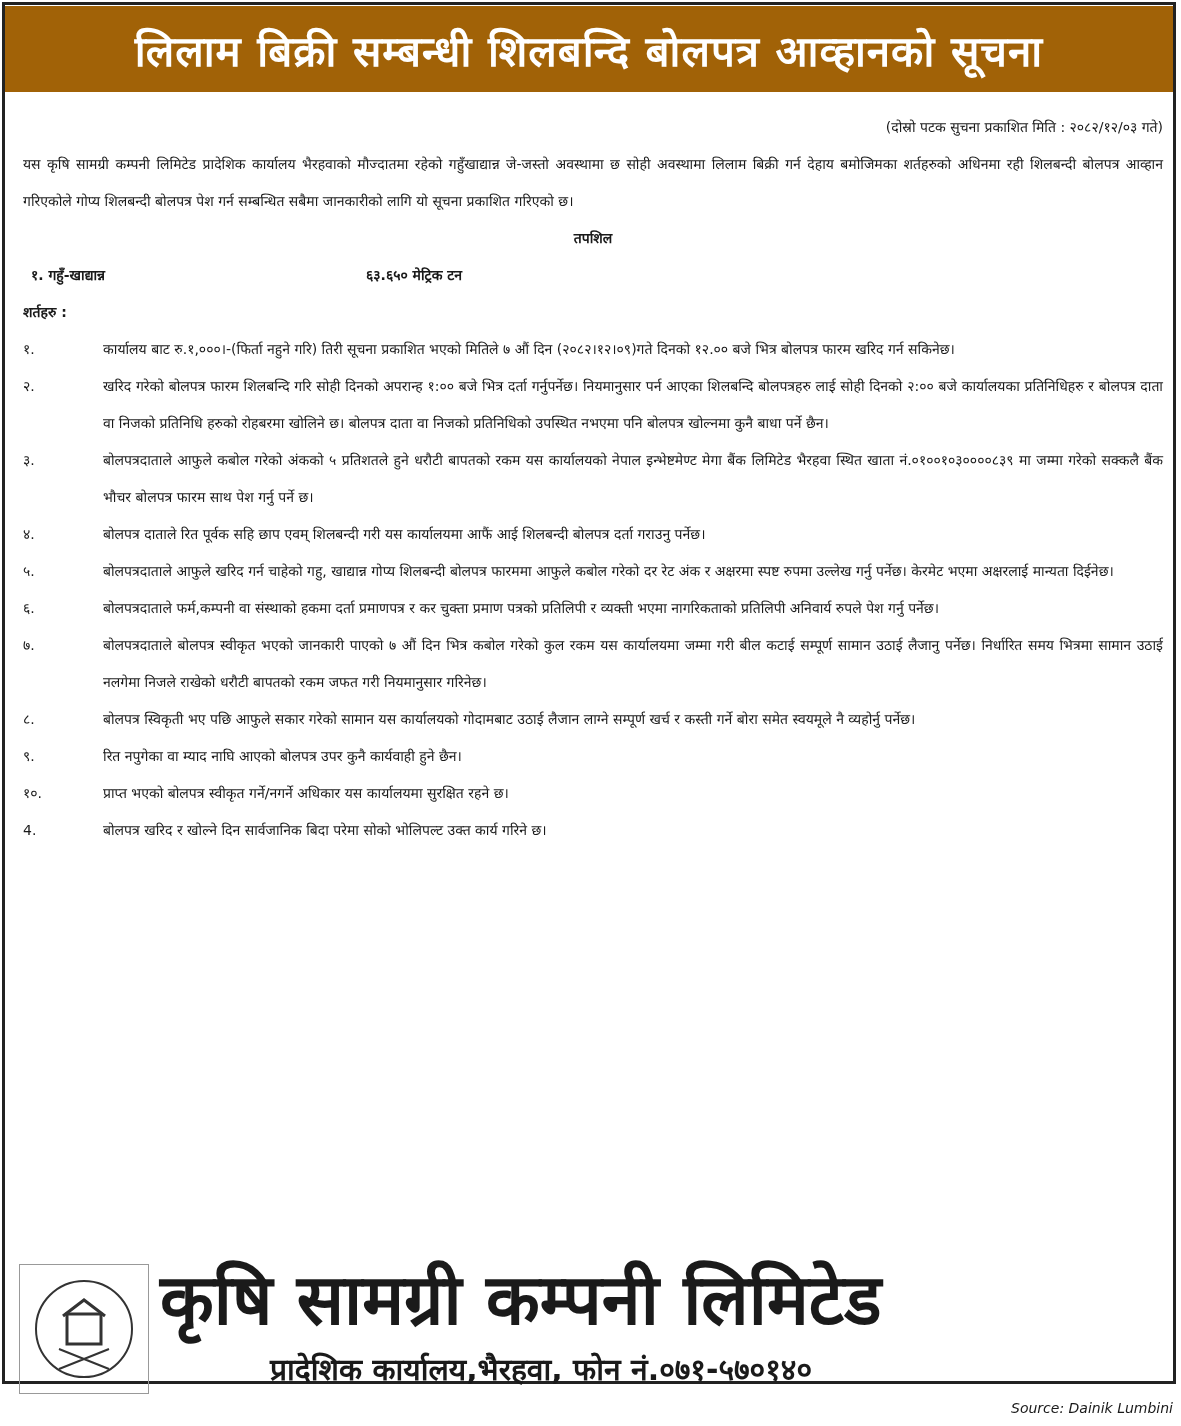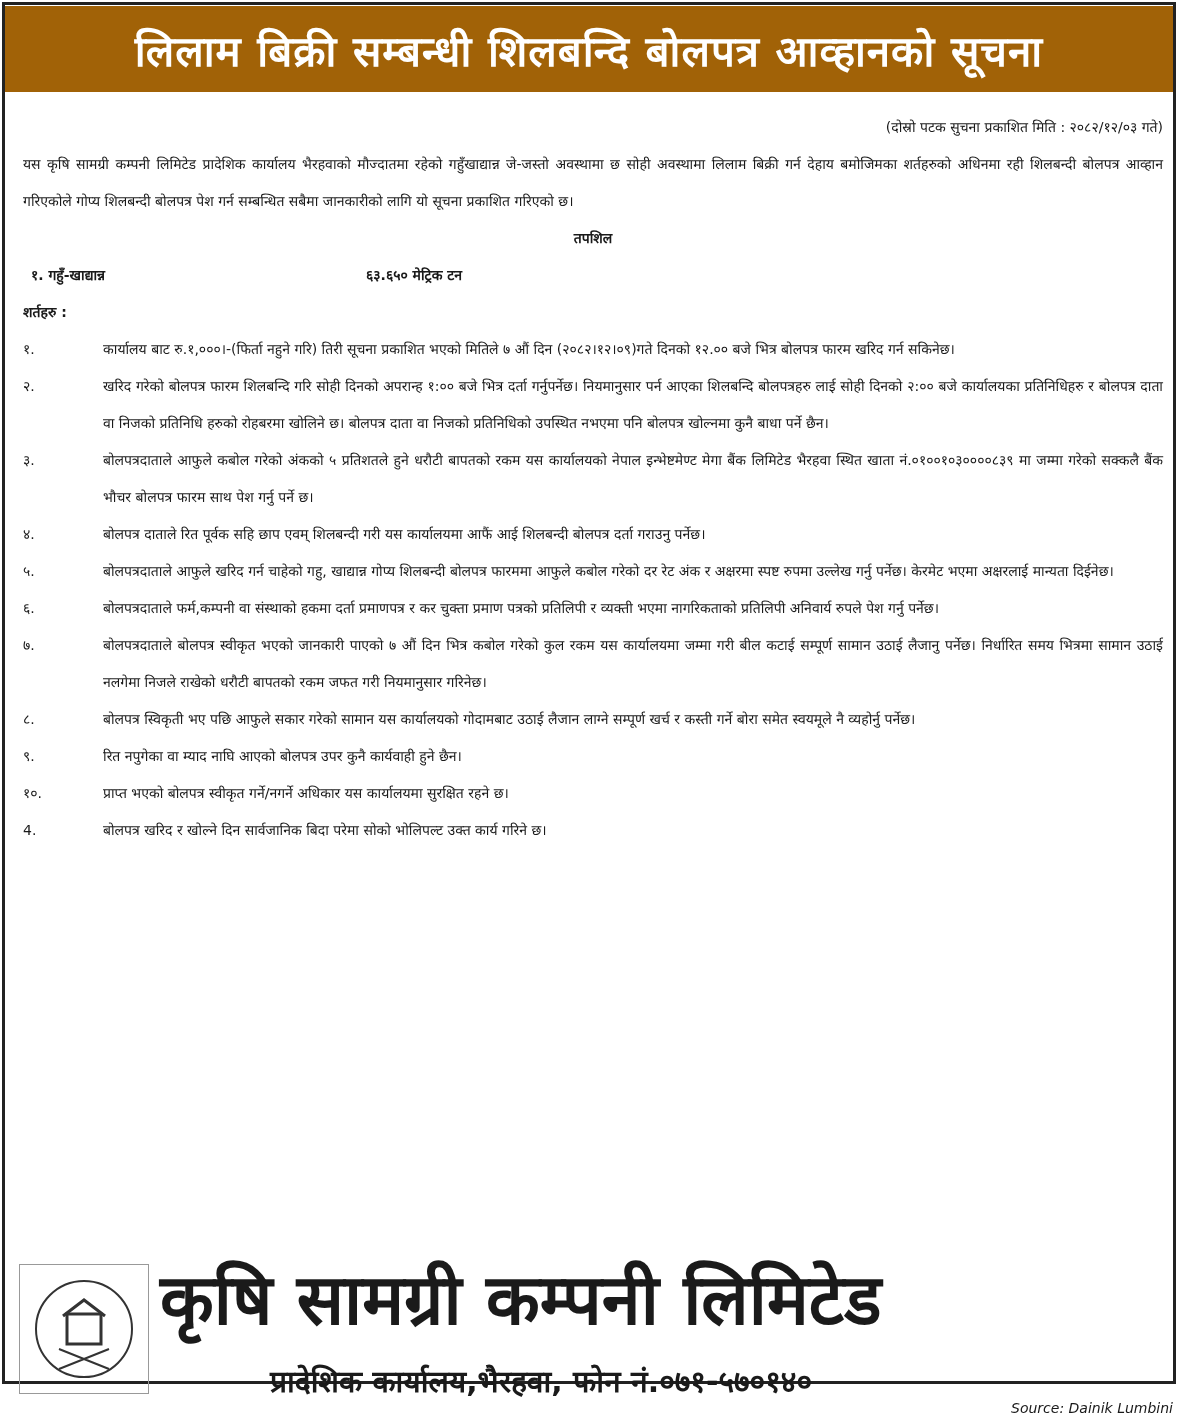--- a/index.html
+++ b/index.html
@@ -12,21 +12,21 @@
   .center{text-align:center;font-weight:bold;}
   .item-row{display:flex;font-weight:bold;}
   .item-row .c1{width:335px;padding-left:8px;}
   .cond-head{font-weight:bold;}
   .cond{display:flex;}
   .cond .n{width:40px;flex:0 0 40px;}
   .cond .t{flex:1;text-align:justify;margin-left:40px;}
   .footer{position:absolute;left:0;top:1245px;width:1168px;height:134px;}
   .logo{position:absolute;left:14px;top:14px;width:130px;height:130px;border:1px solid #999;box-sizing:border-box;display:flex;align-items:center;justify-content:center;}
   .company{position:absolute;left:155px;top:0;font-size:70px;font-weight:bold;line-height:100px;}
-  .office{position:absolute;left:265px;top:98px;font-size:30px;font-weight:bold;margin-top:12px;}
+  .office{position:absolute;left:265px;top:98px;font-size:30px;font-weight:bold;}
   .source{position:absolute;right:8px;top:1400px;font-size:14px;font-style:italic;}
 </style>
 </head>
 <body>
 
 <div class="frame">
   <div class="title-bar">लिलाम बिक्री सम्बन्धी शिलबन्दि बोलपत्र आव्हानको सूचना</div>
   <div class="body">
     <div class="pubdate">(दोस्रो पटक सुचना प्रकाशित मिति : २०८२/१२/०३ गते)</div>
     <div class="para">यस कृषि सामग्री कम्पनी लिमिटेड प्रादेशिक कार्यालय भैरहवाको मौज्दातमा रहेको गहुँखाद्यान्न जे-जस्तो अवस्थामा छ सोही अवस्थामा लिलाम बिक्री गर्न देहाय बमोजिमका शर्तहरुको अधिनमा रही शिलबन्दी बोलपत्र आव्हान गरिएकोले गोप्य शिलबन्दी बोलपत्र पेश गर्न सम्बन्धित सबैमा जानकारीको लागि यो सूचना प्रकाशित गरिएको छ।</div>

